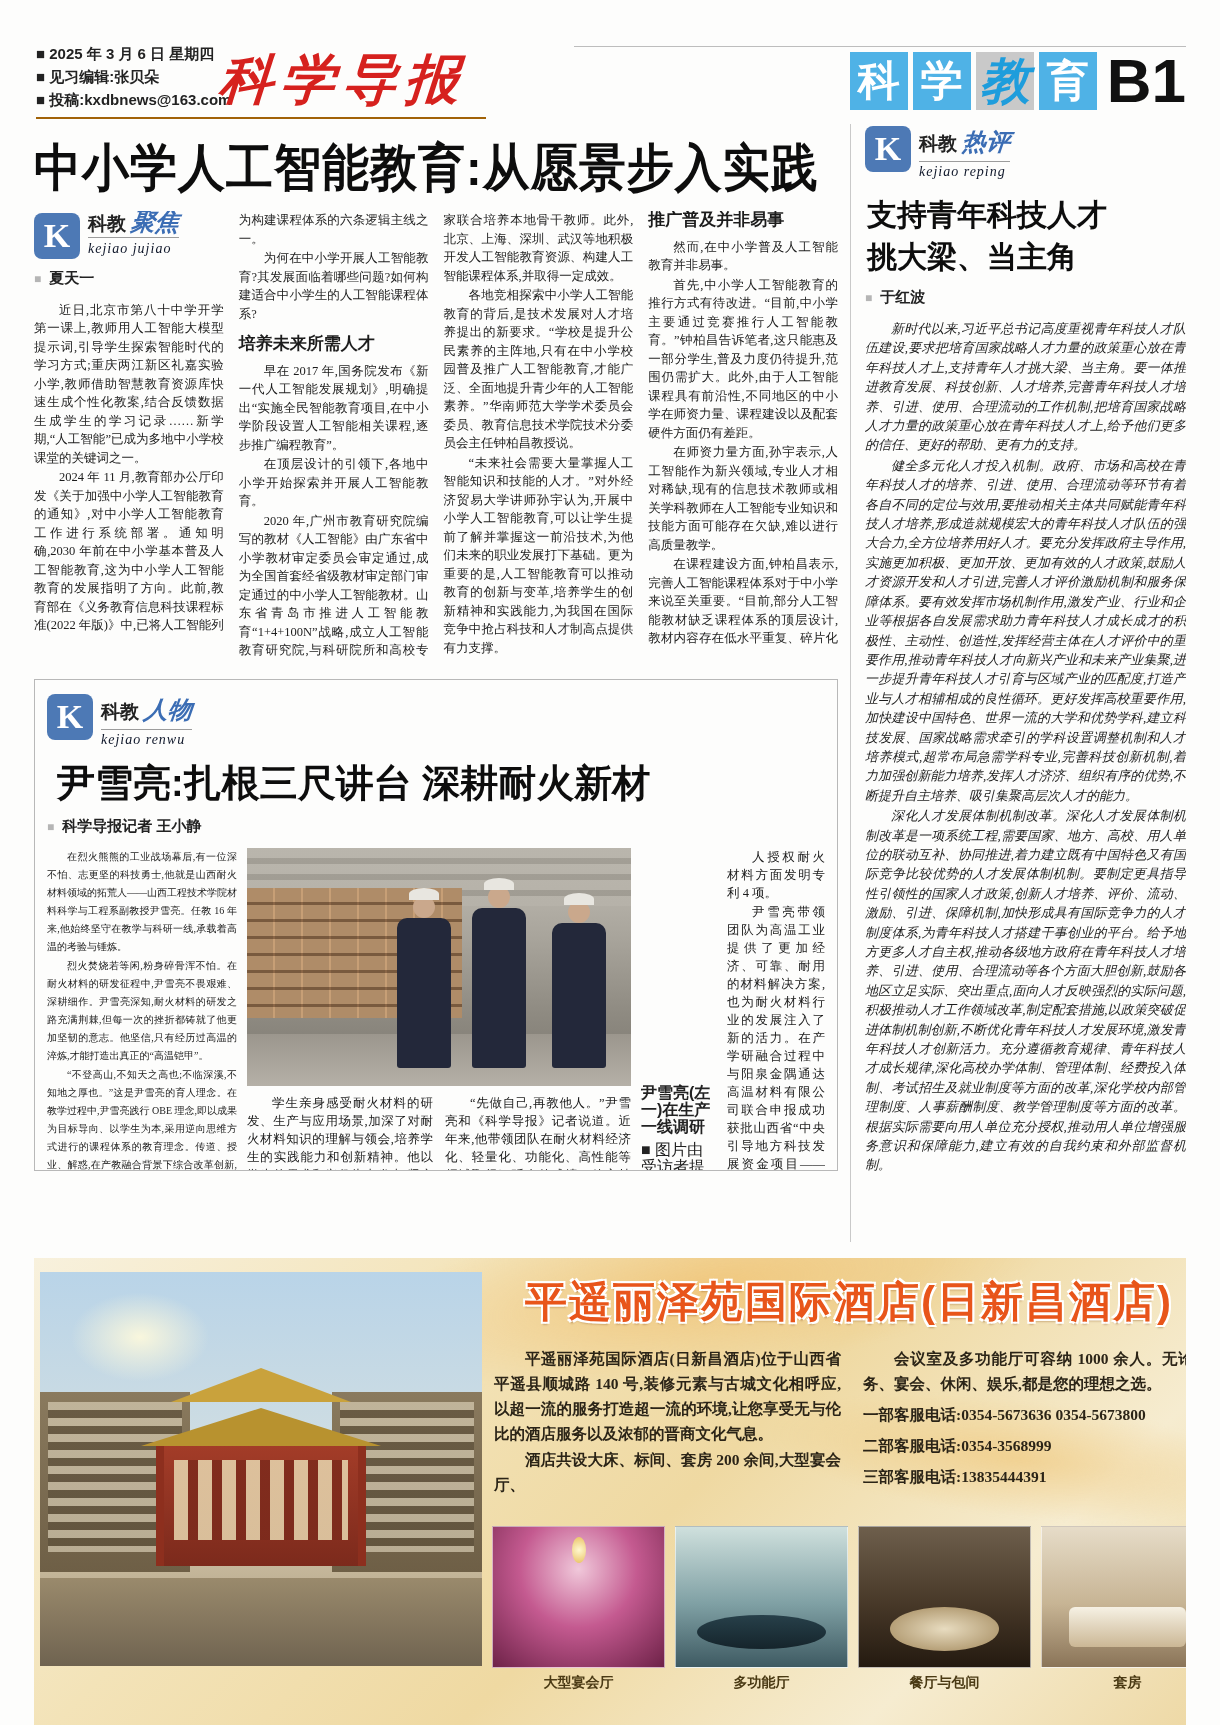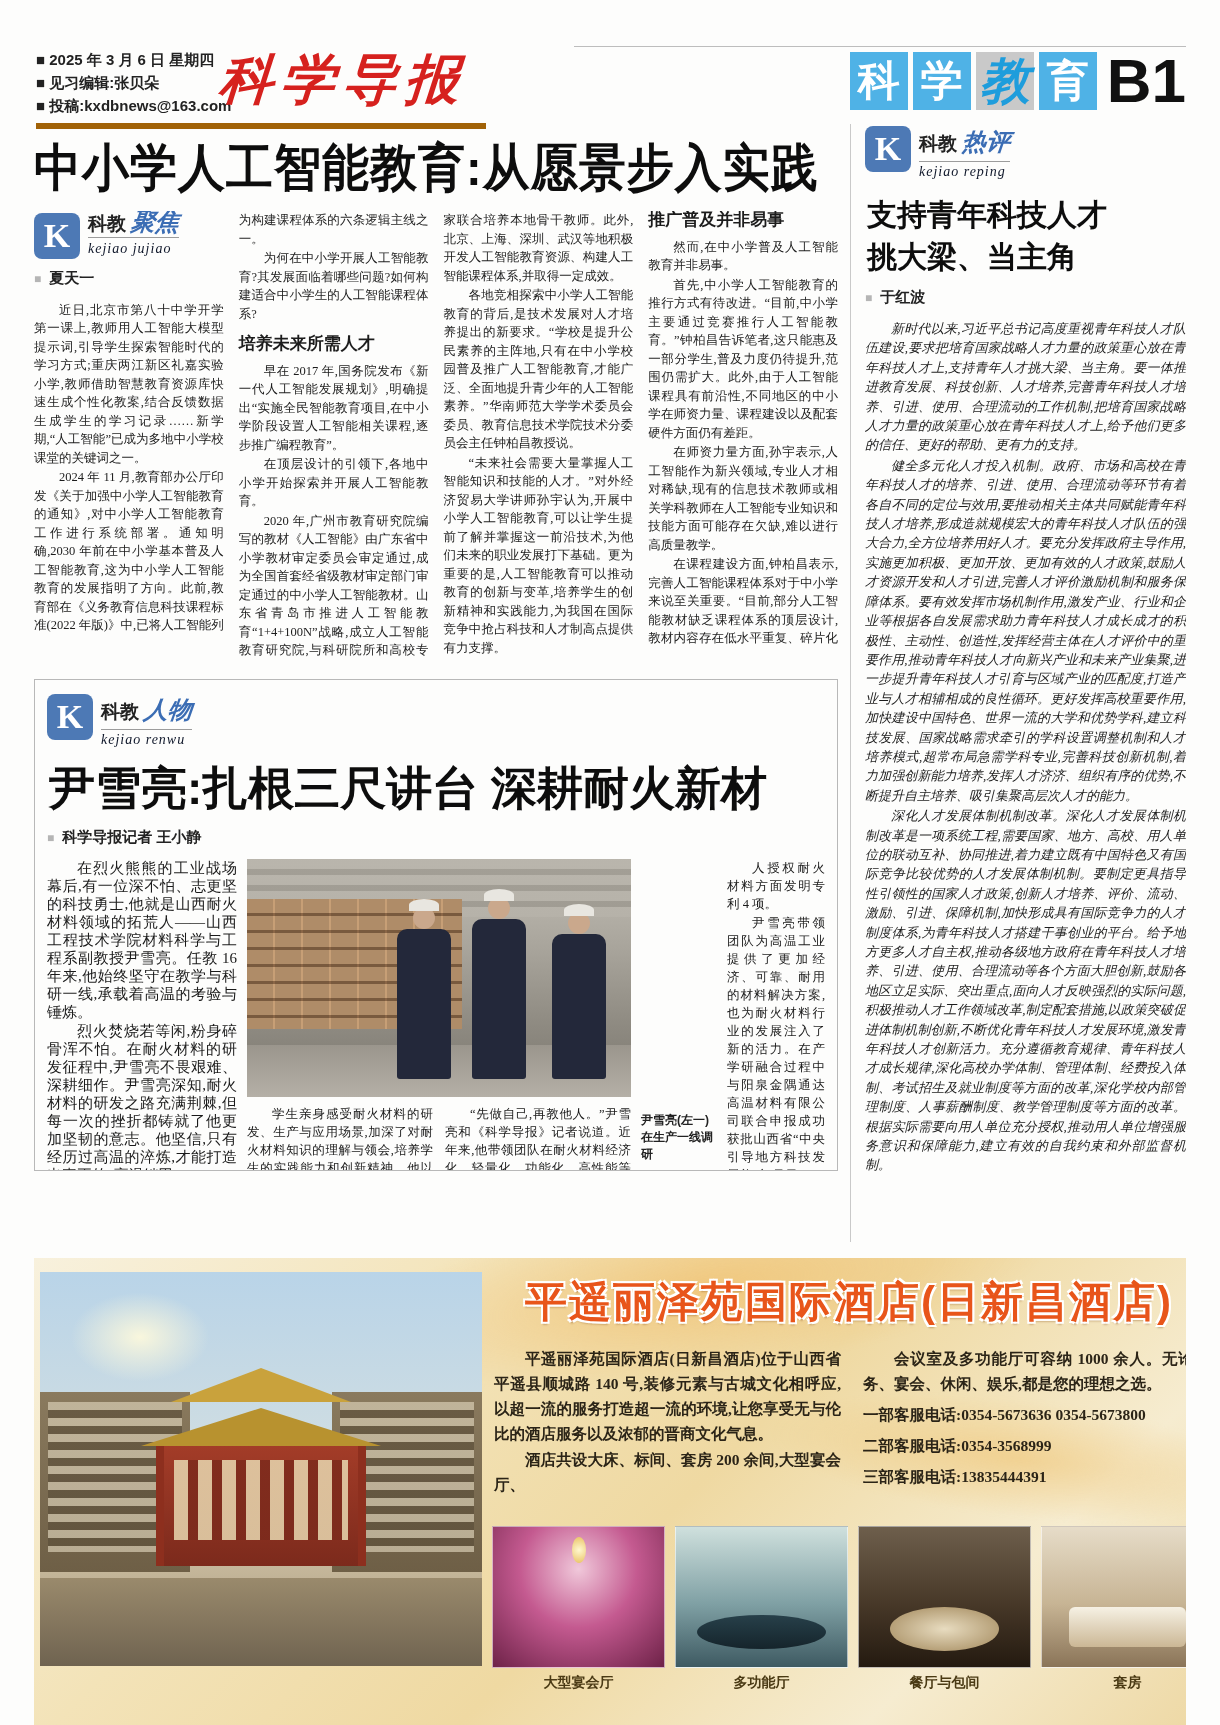--- a/index.html
+++ b/index.html
@@ -4,23 +4,23 @@
 <style>
   * { margin:0; padding:0; box-sizing:border-box; }
   html,body { background:#e9e9e9; }
   .page {
     width:1220px; height:1725px; background:#fdfdfc; margin:0 auto;
     padding:26px 34px 18px 34px; position:relative; overflow:hidden;
     font-family:"Liberation Serif", serif; color:#1a1a1a;
   }
   
   .hdr { position:relative; height:88px; }
-  .hdr-left { position:absolute; left:2px; top:22px; width:450px;
+  .hdr-left { position:absolute; left:2px; top:16px; width:450px;
     font-family:"Liberation Sans", sans-serif; font-weight:bold; font-size:15px;
-    line-height:23px; border-bottom:6px solid #a16207; padding-bottom:6px; color:#222; }
+    line-height:23px; border-bottom:2px solid #a16207; padding-bottom:6px; color:#222; }
   .masthead { position:absolute; left:185px; top:18px; color:#d6211e;
     font-size:54px; font-weight:bold; font-style:italic; letter-spacing:8px;
     font-family:"Liberation Serif", serif; transform:skewX(-4deg); white-space:nowrap; }
   .hdr-rule { position:absolute; left:540px; top:20px; right:0; height:1px; background:#bdbdbd; }
   .banner { position:absolute; right:0; top:26px; display:flex; align-items:center; }
   .banner .bch { width:58px; height:58px; margin-left:5px; display:flex; align-items:center; justify-content:center;
     font-family:"Liberation Sans", sans-serif; font-weight:bold; font-size:42px; }
   .bch.blue { background:#4fb2e6; color:#fff; }
   .bch.gray { background:#c9c9c9; color:#1e9ddc; font-style:italic; font-family:"Liberation Serif",serif; font-size:50px; }
   .banner .pno { font-family:"Liberation Sans", sans-serif; font-weight:bold; font-size:62px; color:#111;
@@ -47,29 +47,29 @@
   
   .main-headline { font-family:"Liberation Sans", sans-serif; font-weight:bold; font-size:47px;
     letter-spacing:1px; color:#0d0d0d; margin:10px 0 14px 0; white-space:nowrap; transform:scaleY(1.08); transform-origin:left top; }
   .main-flow { column-count:4; column-gap:15px; height:452px; overflow:hidden;
     font-size:12.5px; line-height:18.5px; text-align:justify; color:#1c1c1c; }
   .main-flow p, .para { text-indent:2em; margin-bottom:1px; }
   .subhead { font-family:"Liberation Sans", sans-serif; font-size:17px; font-weight:bold;
     margin:12px 0 8px 0; text-indent:0; break-after:avoid; }
   
   .profile-box { border:1px solid #b8b8b8; margin-top:16px; height:492px; padding:12px 12px 10px 12px; overflow:hidden; }
-  .profile-headline { font-family:"Liberation Sans", sans-serif; font-weight:bold; font-size:46px;
-    color:#0d0d0d; margin:4px 0 8px 2px; white-space:nowrap; }
+  .profile-headline { font-family:"Liberation Sans", sans-serif; font-weight:bold; font-size:38px;
+    color:#0d0d0d; margin:4px 0 8px 10px; white-space:nowrap; }
   .profile-body { display:flex; gap:10px; height:344px; overflow:hidden; }
-  .pcol1 { width:190px; flex:none; font-size:15px; line-height:18px; text-align:justify; overflow:hidden; }
+  .pcol1 { width:190px; flex:none; font-size:10px; line-height:18px; text-align:justify; overflow:hidden; }
   .pmid { width:384px; flex:none; display:flex; flex-direction:column; }
   .pmid-text { column-count:2; column-gap:12px; margin-top:8px; font-size:12.5px; line-height:18px;
     text-align:justify; overflow:hidden; flex:1; }
   .pcap { width:76px; flex:none; display:flex; flex-direction:column; justify-content:flex-end;
-    font-family:"Liberation Sans", sans-serif; font-size:12px; line-height:17px; font-weight:bold; color:#222; }
+    font-family:"Liberation Sans", sans-serif; font-size:16px; line-height:17px; font-weight:bold; color:#222; }
   .pcap .credit { margin-top:6px; font-weight:normal; }
   .pcol4 { flex:1; font-size:12.5px; line-height:18px; text-align:justify; overflow:hidden; }
   .pcol1 p, .pmid-text p, .pcol4 p { text-indent:2em; }
   
   .photo { position:relative; width:100%; height:238px; overflow:hidden;
     background:linear-gradient(180deg,#c3bfb6 0%,#a8a49b 38%,#8e8a81 70%,#7a766e 100%); flex:none; }
   .photo .pipes { position:absolute; left:0; top:0; right:0; height:58px;
     background:repeating-linear-gradient(180deg,#b7b3aa 0 10px,#9b978e 10px 16px); opacity:.8; }
   .photo .bricks { position:absolute; left:0; top:40px; width:56%; height:130px;
     background:repeating-linear-gradient(180deg,#c79f76 0 14px,#8a6647 14px 17px),

